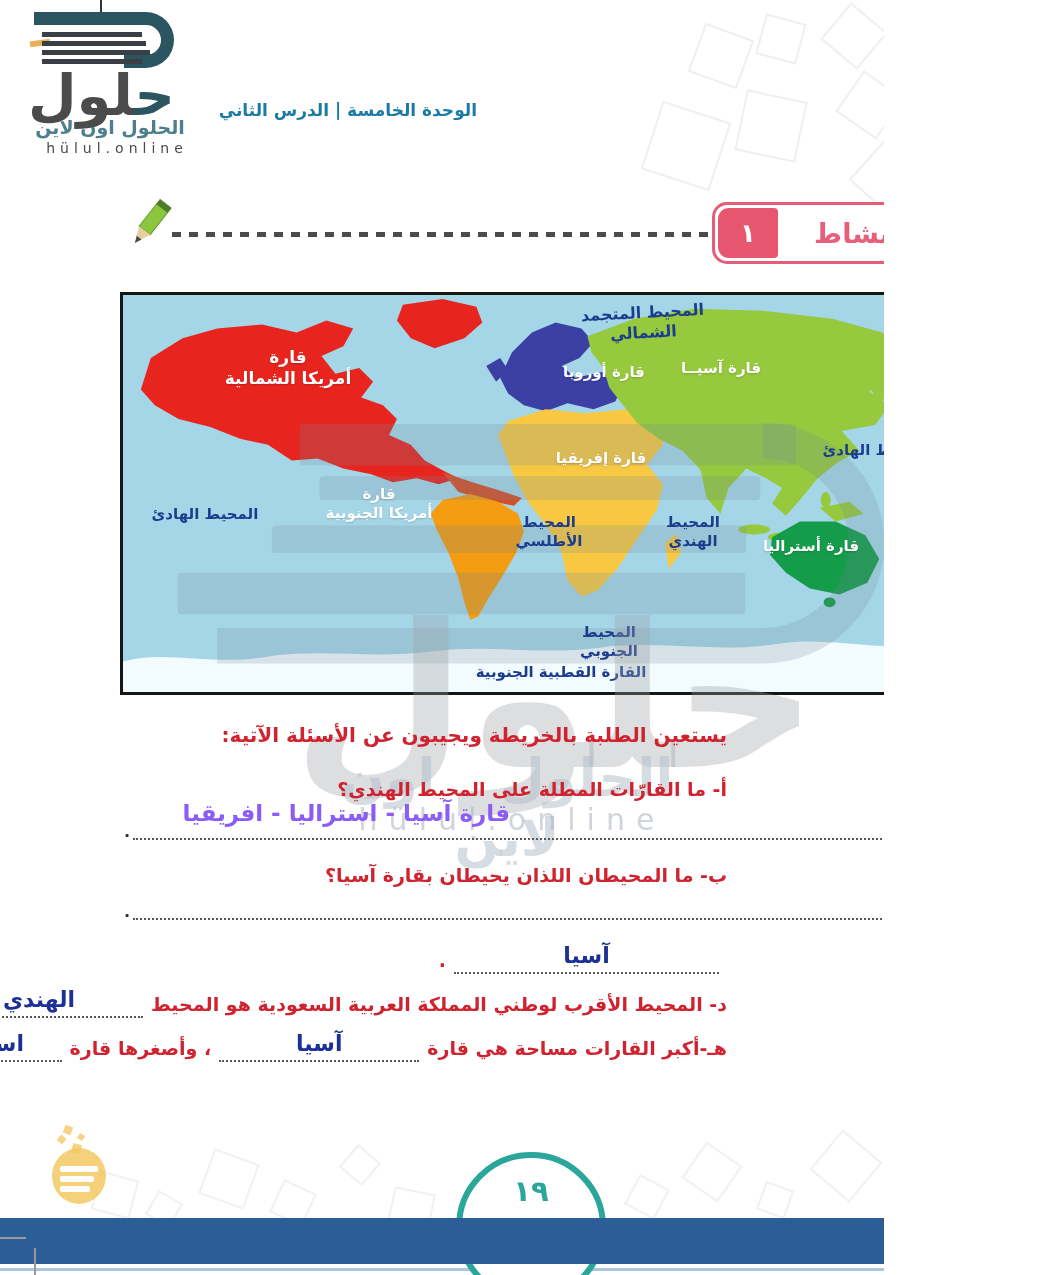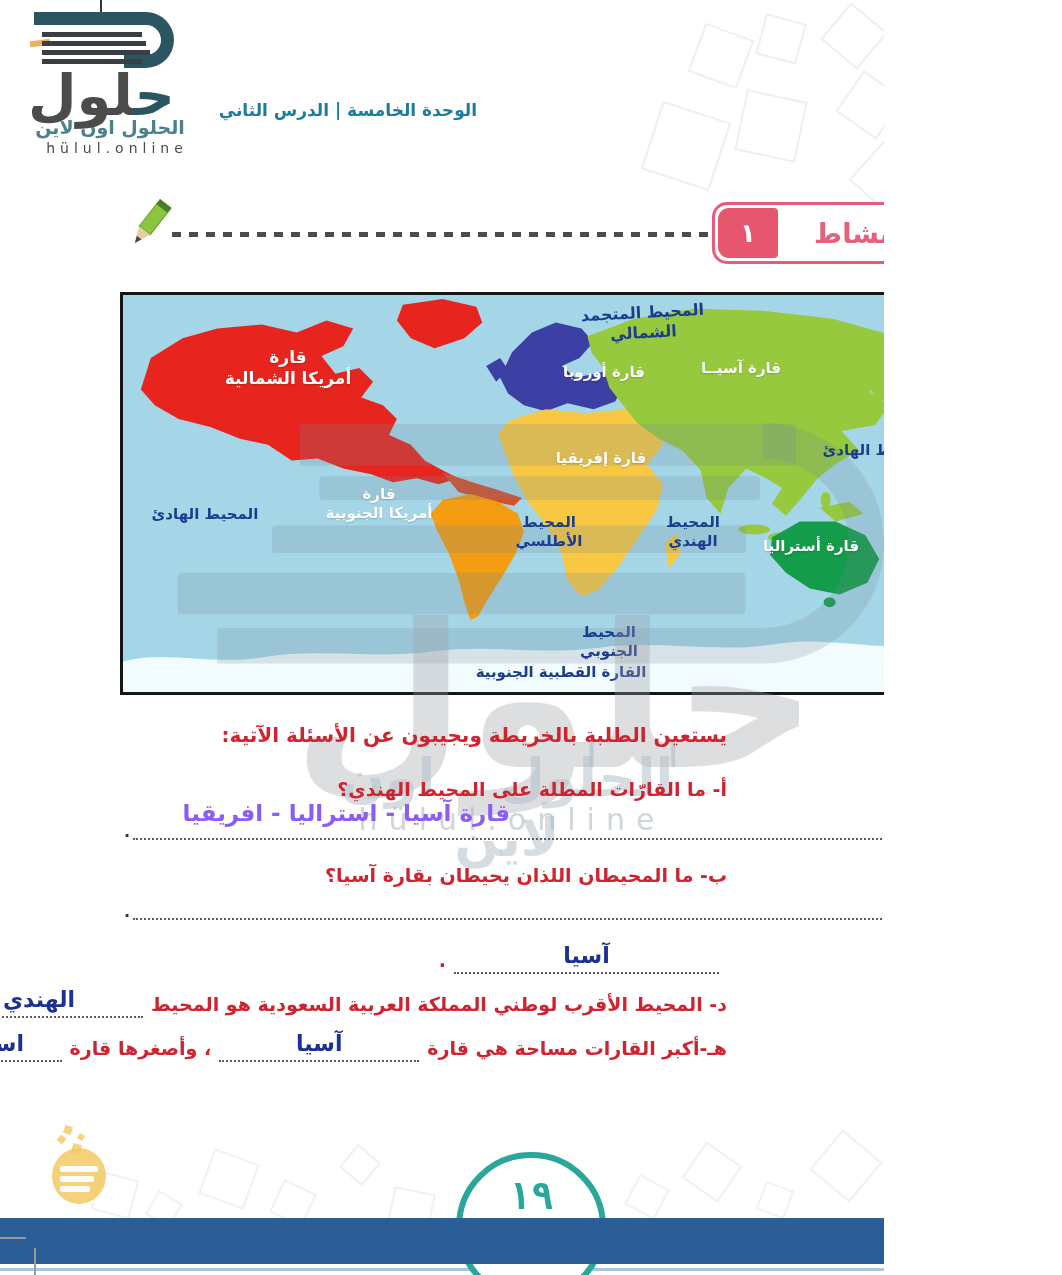--- a/index.html
+++ b/index.html
@@ -58,21 +58,21 @@
   .qrow { position:absolute; right:157px; direction:rtl; display:flex; align-items:baseline; z-index:2; }
   .qrow .red { color:#cf2430; font-size:19px; font-weight:bold; white-space:nowrap; }
   .fill { display:inline-block; border-bottom:2px dotted #5a5a5a; text-align:center;
           color:#1d3096; font-size:22px; font-weight:bold; line-height:1.1; }
   .fill span { display:inline-block; transform:translateY(-4px); }
 
   
   .page-circle { position:absolute; left:456px; top:1152px; width:150px; height:150px;
                  background:#fff; border:6px solid #2ba69a; border-radius:50%; z-index:1;
                  text-align:center; }
-  .page-num { margin-top:16px; color:#2ba69a; font-size:38px; font-weight:bold;font-family:Liberation Mono, monospace; }
+  .page-num { margin-top:16px; color:#2ba69a; font-size:29px; font-weight:bold; }
   .footer-bar { position:absolute; left:0; top:1218px; width:1062px; height:46px; background:#2b5e96; z-index:2; }
   .footer-line { position:absolute; left:0; top:1268px; width:1062px; height:3px; background:#adc6e0; }
   .crop { position:absolute; background:#999; z-index:3; }
 
   .gold-circle { position:absolute; left:52px; top:1148px; width:54px; height:56px;
                  background:#f4c964; border-radius:50%; opacity:.85; }
   .gold-circle i { position:absolute; background:#fff; border-radius:2px; }
   .gold-sq { position:absolute; background:#f4c964; opacity:.8; }
 </style>
 </head>
@@ -169,21 +169,21 @@
         <rect x="55" y="282" width="572" height="42" rx="4" fill="rgba(115,135,150,0.22)"></rect>
         <path d="M645,148 A104,104 0 0 1 645,356 L95,356" fill="none" stroke="rgba(115,135,150,0.22)" stroke-width="36"></path>
       </g>
     </svg>
 
     
     <div class="mlabel ocean ar" style="left:430px;top:8px;width:180px;font-size:16px;transform:rotate(-3deg);">المحيط المتجمد الشمالي</div>
     <div class="mlabel land ar pre" style="left:100px;top:52px;width:130px;font-size:17px;">قارة
 أمريكا الشمالية</div>
     <div class="mlabel land ar" style="left:426px;top:68px;width:110px;">قارة أوروبا</div>
-    <div class="mlabel land ar" style="left:568px;top:64px;width:100px;">قارة آسيــا</div>
+    <div class="mlabel land ar" style="left:548px;top:64px;width:100px;">قارة آسيــا</div>
     <div class="mlabel ocean ar" style="left:698px;top:146px;width:110px;">المحيط الهادئ</div>
     <div class="mlabel ocean ar" style="left:22px;top:210px;width:120px;">المحيط الهادئ</div>
     <div class="mlabel land ar" style="left:428px;top:154px;width:100px;">قارة إفريقيا</div>
     <div class="mlabel land ar pre" style="left:196px;top:190px;width:120px;">قارة
 أمريكا الجنوبية</div>
     <div class="mlabel ocean ar" style="left:374px;top:218px;width:104px;">المحيط الأطلسي</div>
     <div class="mlabel ocean ar" style="left:518px;top:218px;width:104px;">المحيط الهندي</div>
     <div class="mlabel land ar" style="left:632px;top:242px;width:112px;">قارة أستراليا</div>
     <div class="mlabel ocean ar" style="left:434px;top:328px;width:104px;">المحيط الجنوبي</div>
     <div class="mlabel ocean ar" style="left:352px;top:368px;width:172px;">القارة القطبية الجنوبية</div>

